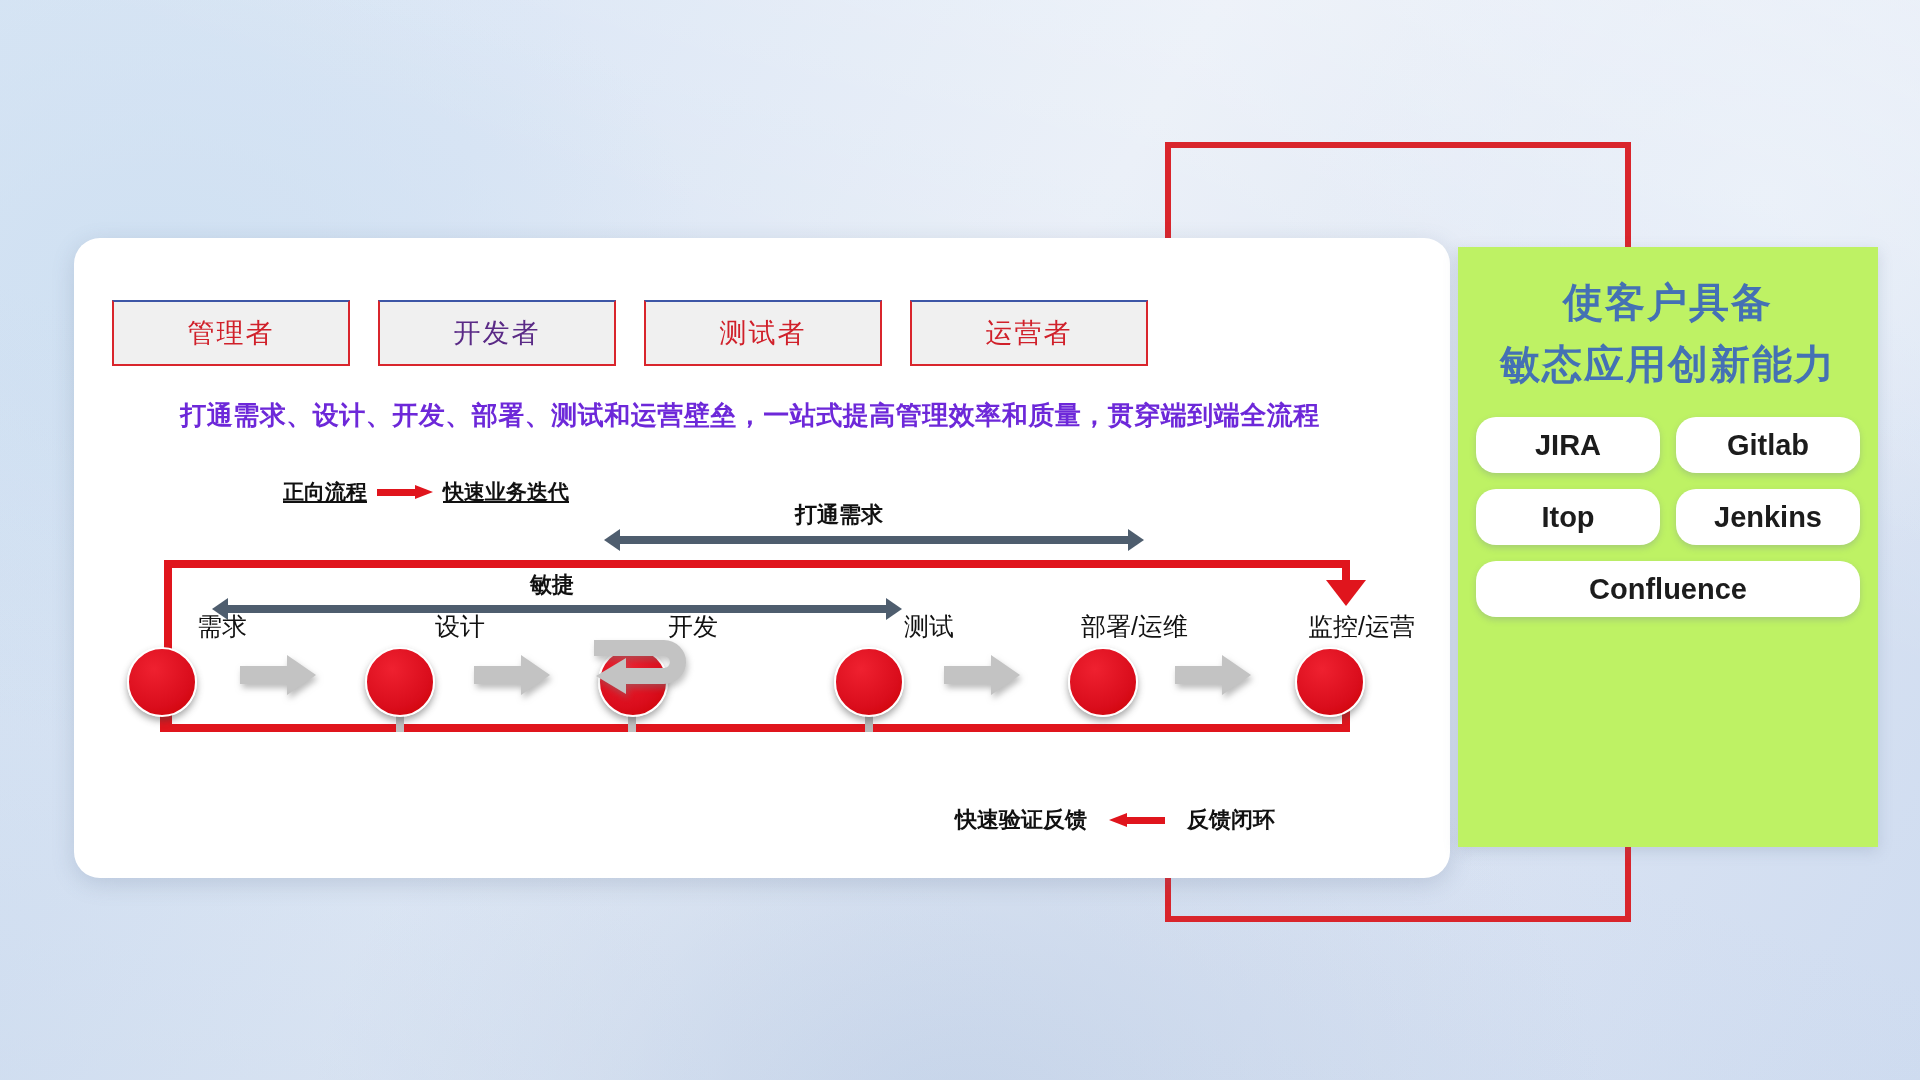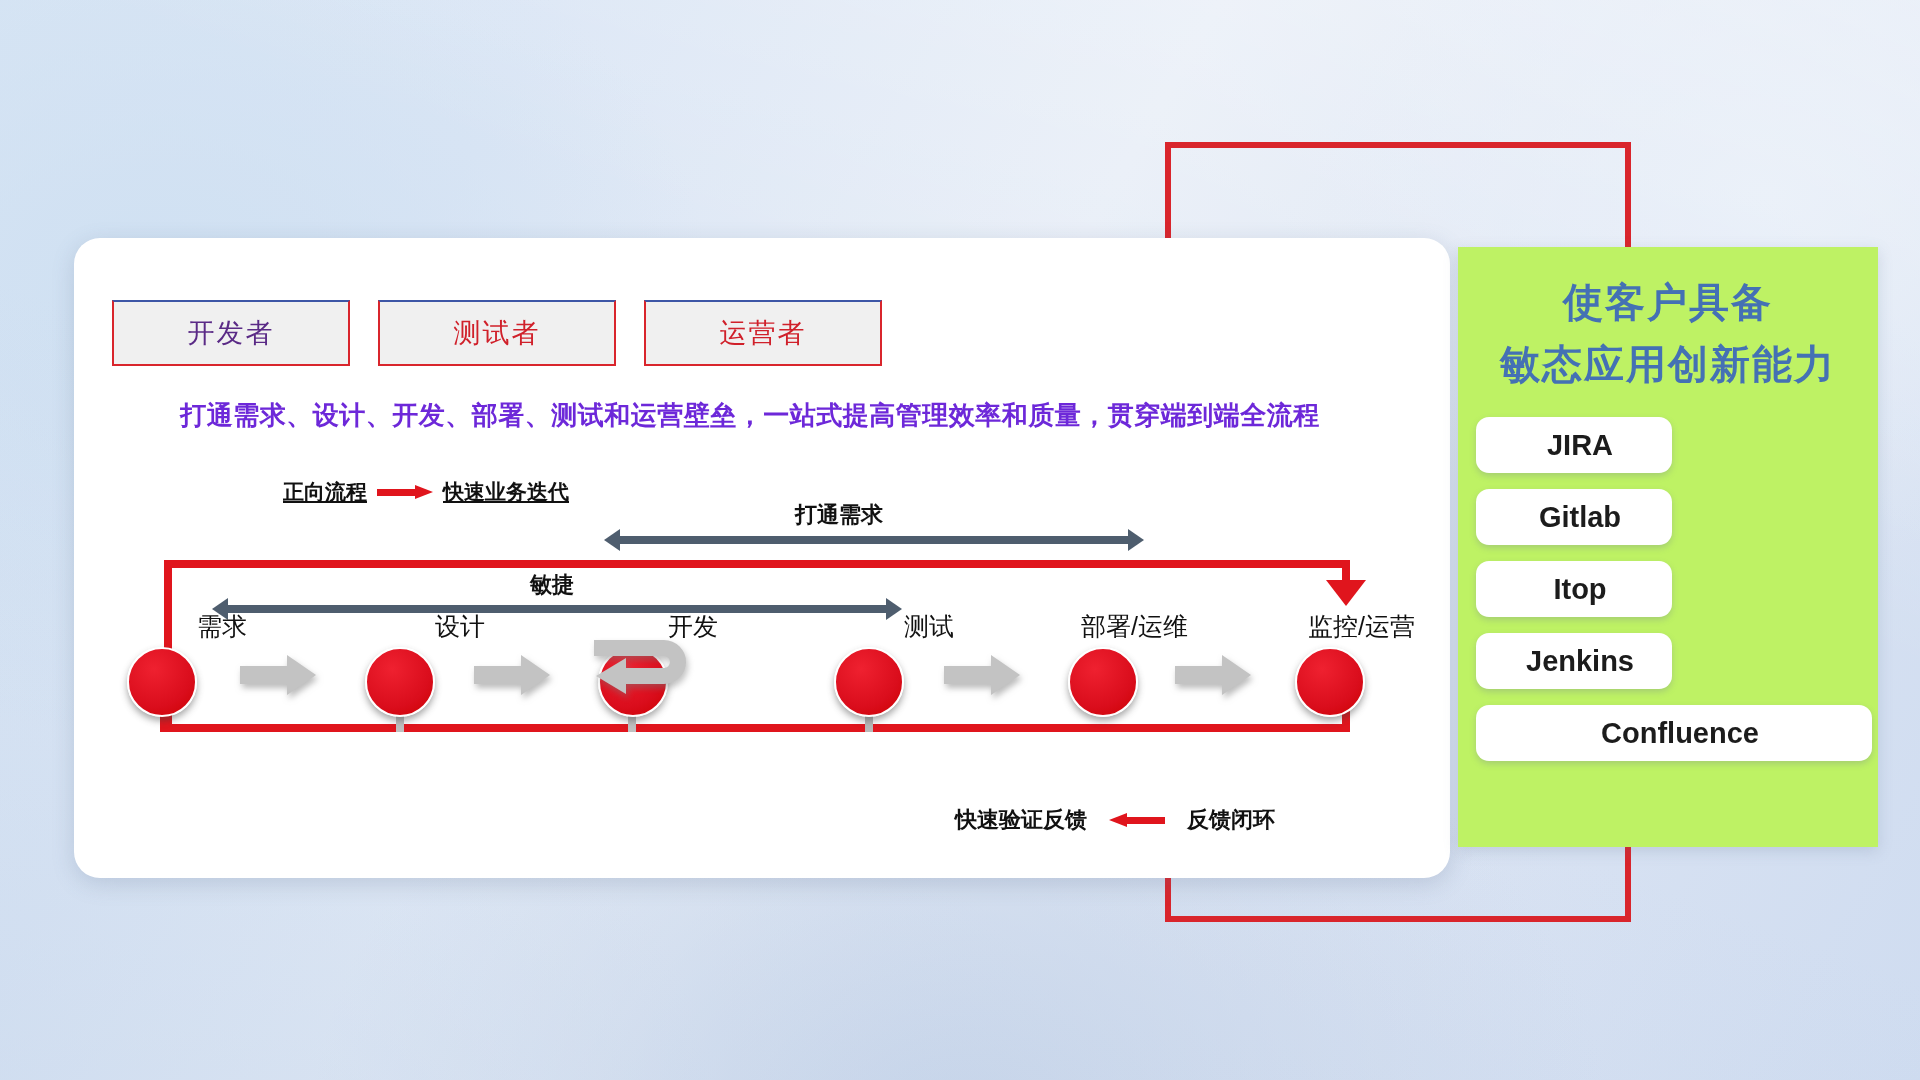--- a/index.html
+++ b/index.html
@@ -99,39 +99,41 @@
   #legend-fb .t{font-size:22px;font-weight:bold;color:#111;}
   
   #panel{
     position:absolute;left:1458px;top:247px;width:420px;height:600px;
     background:#bef264;box-shadow:0 4px 14px rgba(90,110,140,.20);
   }
   #panel-title{padding-top:24px;text-align:center;color:#4471b4;
     font-size:40px;font-weight:bold;line-height:1.55;letter-spacing:2px;}
   #tools{margin:22px 18px 0;display:flex;flex-wrap:wrap;gap:16px 16px;}
   .tool{
-    background:#fff;border-radius:13px;height:56px;
+    background:#fff;border-radius:20px;height:56px;
     display:flex;align-items:center;justify-content:center;
     font-size:29px;font-weight:bold;color:#1c1c1c;
     box-shadow:0 3px 6px rgba(110,125,150,.30);
     flex:0 0 calc(50% - 8px);
-    padding-left:12px;
   }
   .tool.wide{flex:0 0 100%;}
 </style>
 </head>
 <body>
 
 <div id="bg"></div>
 
 <div id="red-frame"></div>
 
 <div id="card"></div>
 
 <div id="roles">
+  <div class="role-box">
+      <span>管理者</span>
+    </div>
   <div class="role-box mix">
       <span>开发者</span>
     </div>
   <div class="role-box">
       <span>测试者</span>
     </div>
   <div class="role-box">
       <span>运营者</span>
     </div>
 </div>

